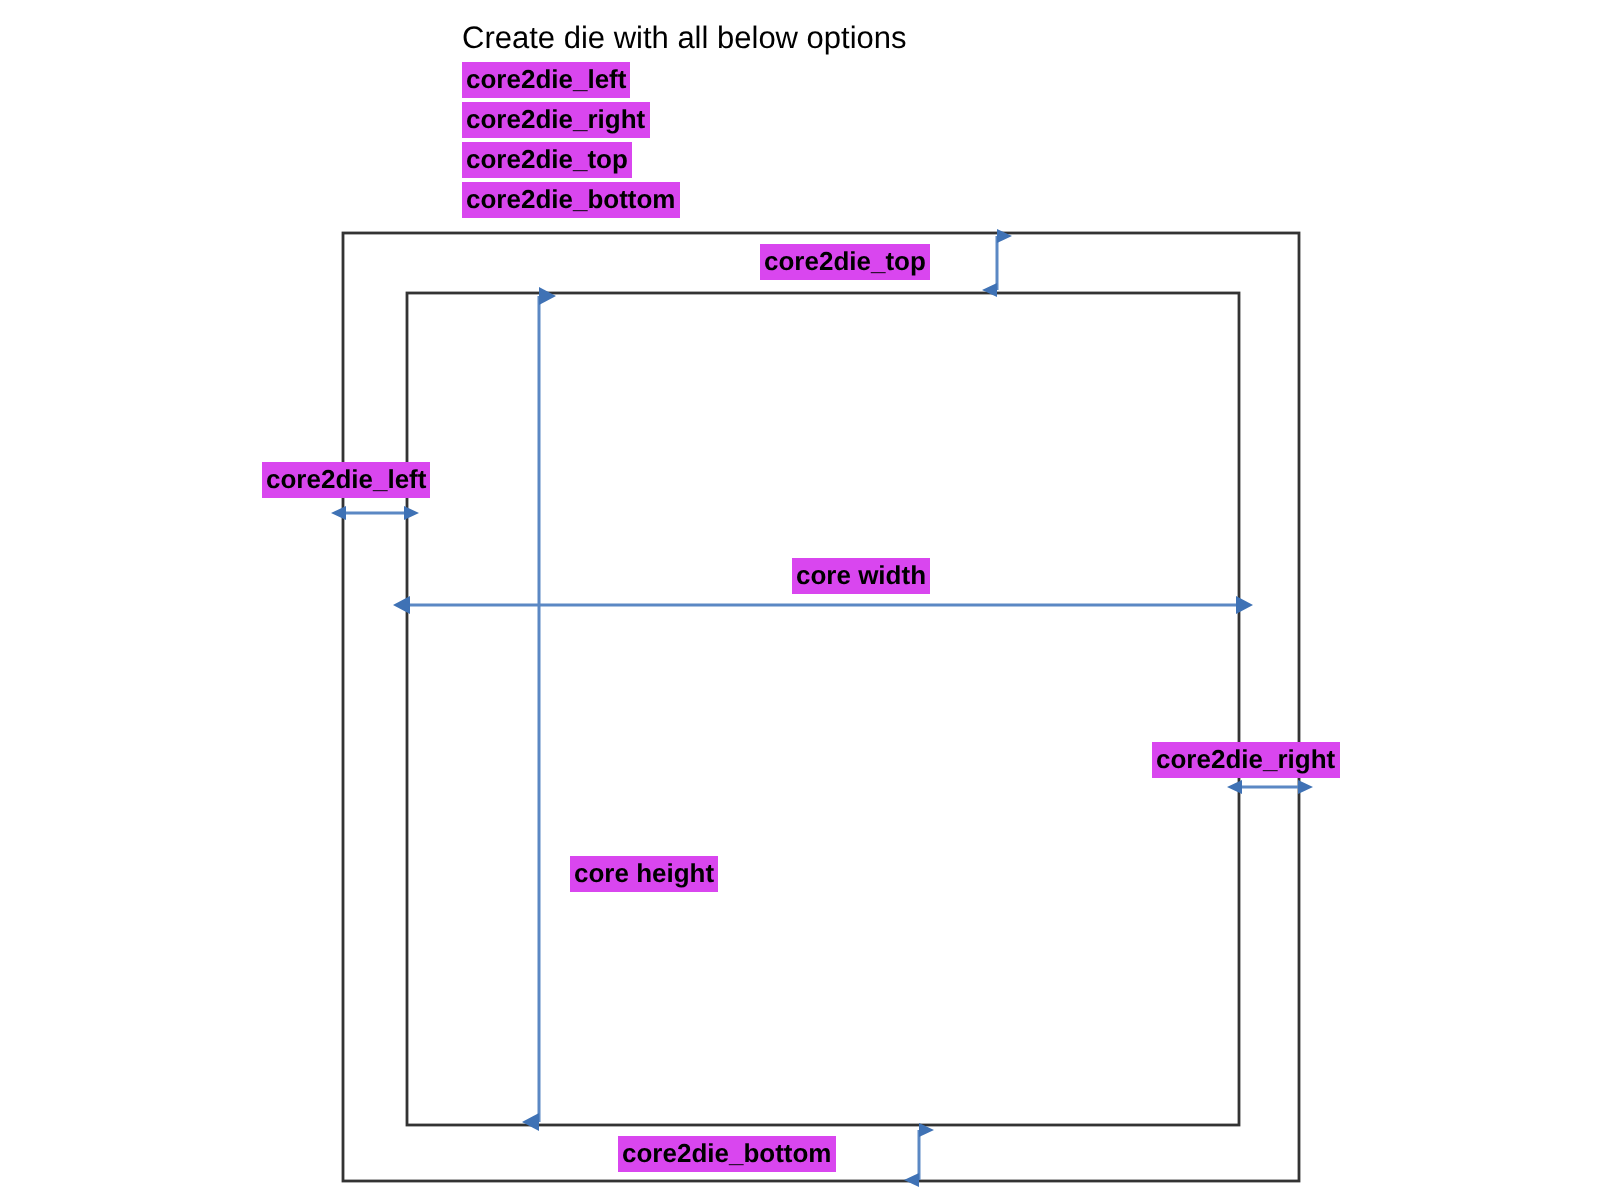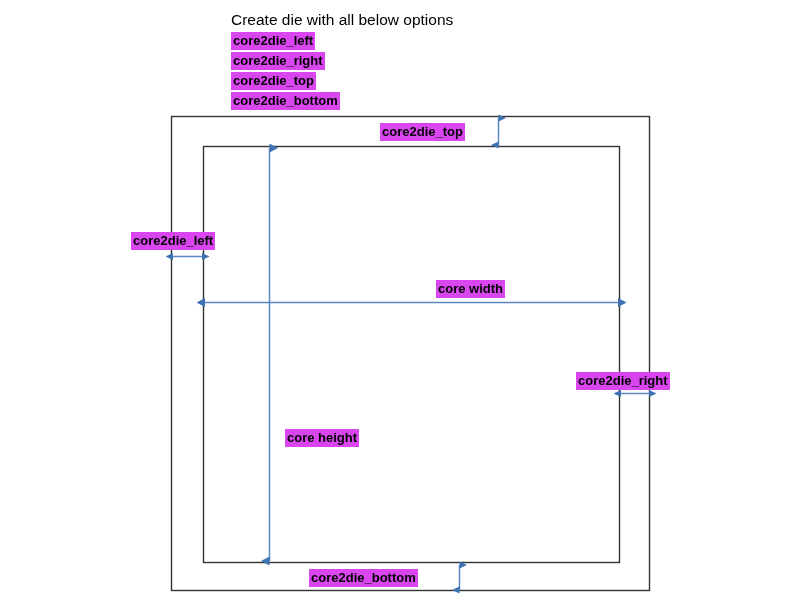--- a/index.html
+++ b/index.html
@@ -126,21 +126,21 @@
   </div>
 
   <div class="label" style="left:380px; top:123px;">
     <span class="hl dim-label">core2die_top</span>
   </div>
 
   <div class="label" style="left:131px; top:232px;">
     <span class="hl dim-label">core2die_left</span>
   </div>
 
-  <div class="label" style="left:396px; top:280px;margin-left:40px;">
+  <div class="label" style="left:396px; top:280px;">
     <span class="hl dim-label">core width</span>
   </div>
 
   <div class="label" style="left:576px; top:372px;">
     <span class="hl dim-label">core2die_right</span>
   </div>
 
   <div class="label" style="left:285px; top:429px;">
     <span class="hl dim-label">core height</span>
   </div>

